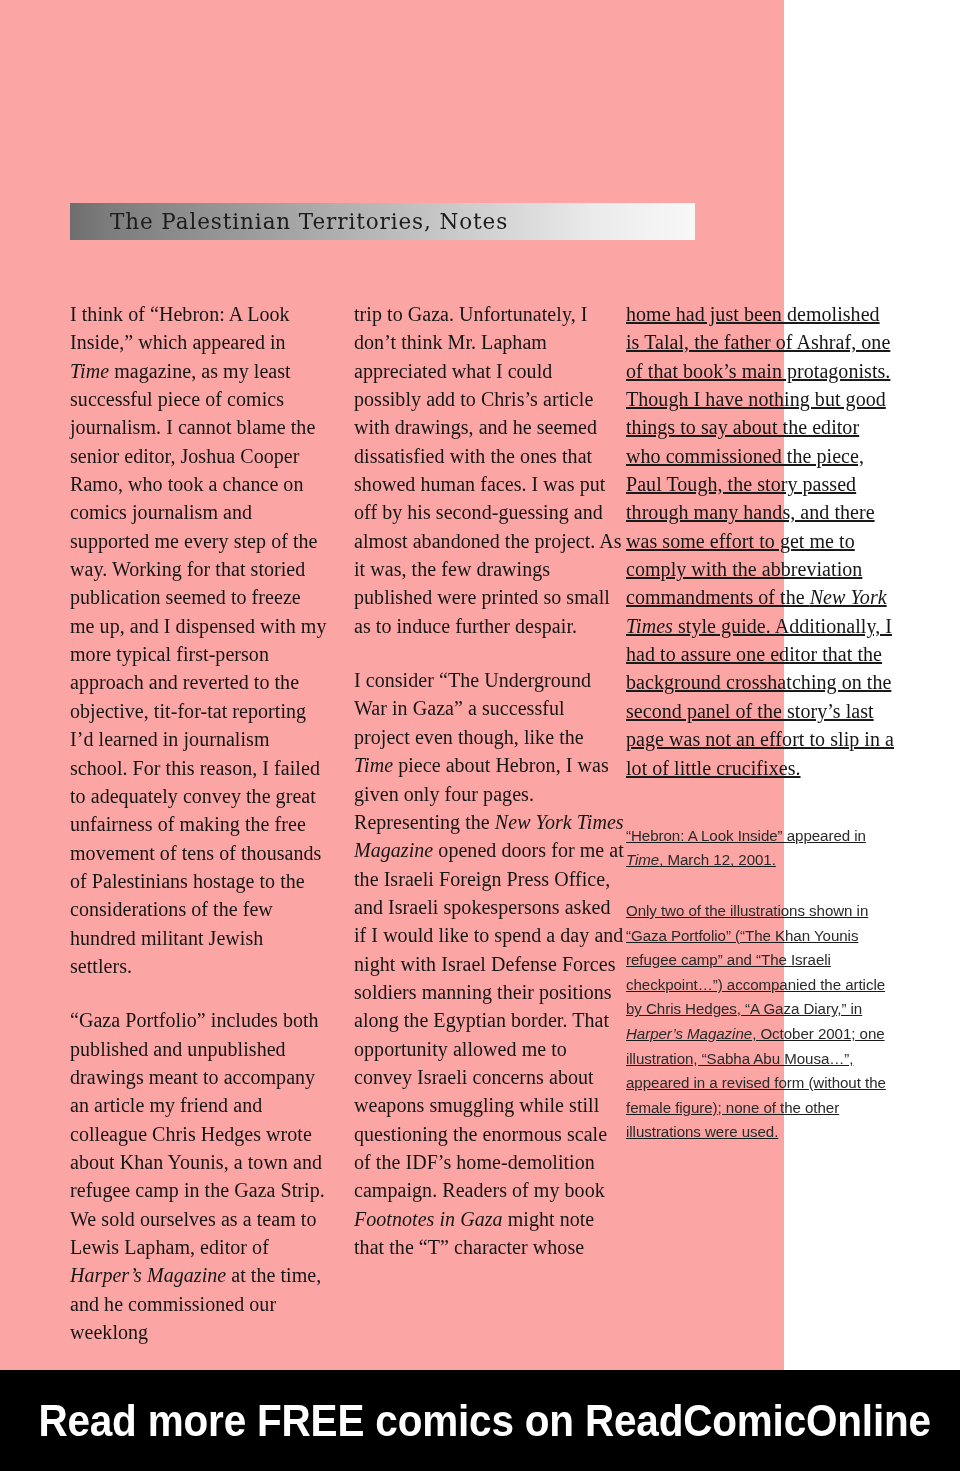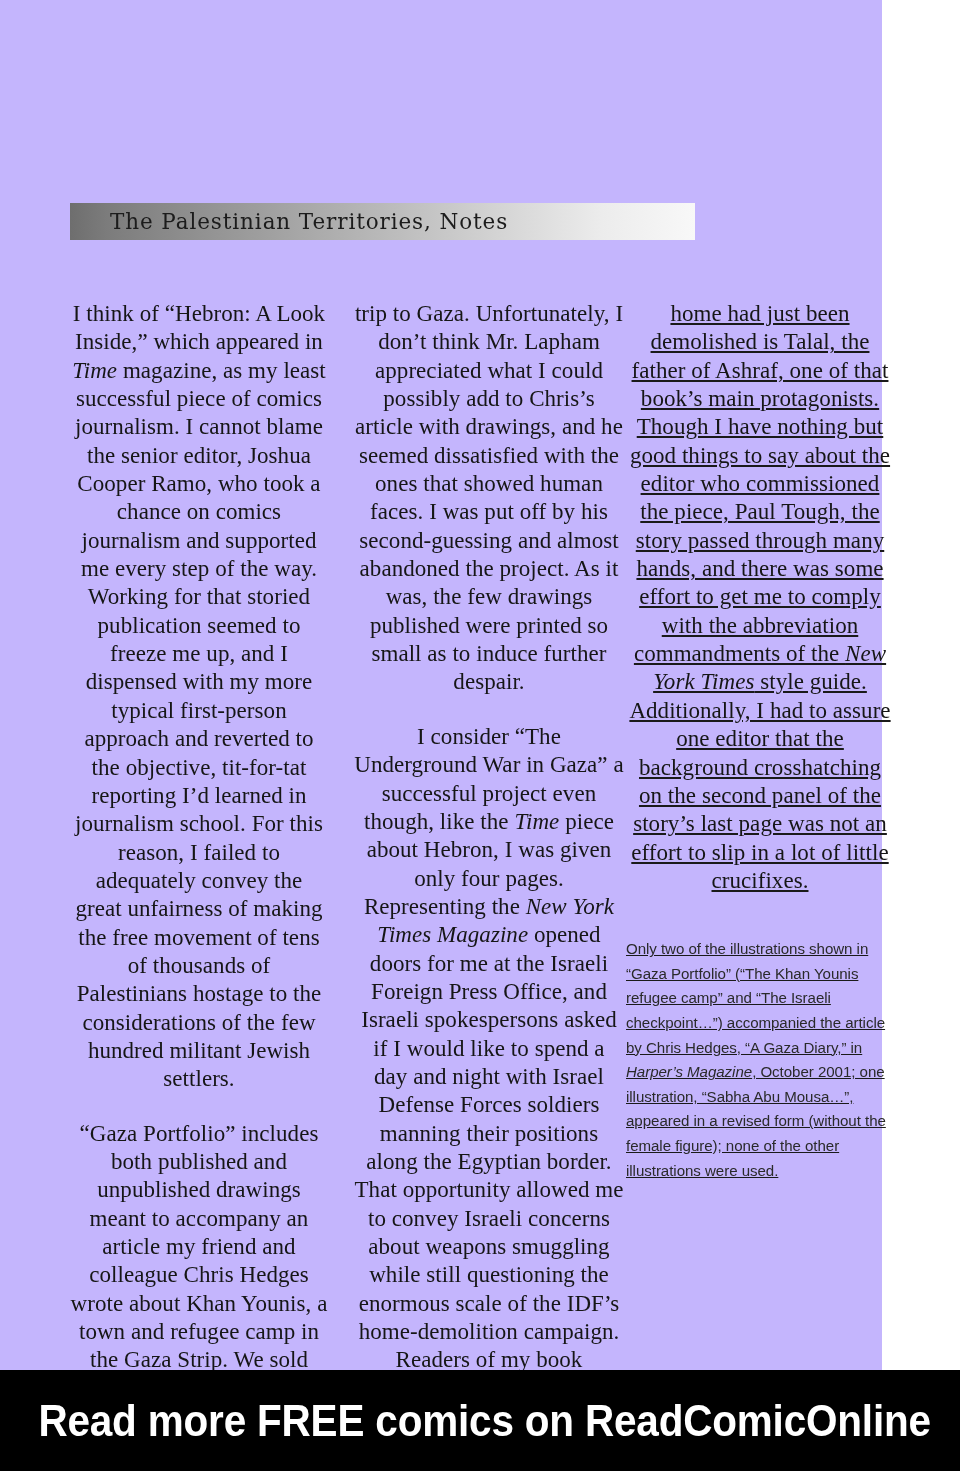--- a/index.html
+++ b/index.html
@@ -15,23 +15,23 @@
     overflow: hidden;
     font-family: "Liberation Serif", "DejaVu Serif", serif;
     color: #1a1a1a;
     -webkit-font-smoothing: antialiased;
   }
 
   
   .page {
     position: absolute;
     left: 0; top: 0;
-    width: 882px;
+    width: 784px;
     height: 1370px;
-    background: #c4b5fd;
+    background: #fca5a5;
   }
 
   
   .header-bar {
     position: absolute;
     left: 70px;
     top: 203px;
     width: 625px;
     height: 37px;
     background: linear-gradient(to right,
@@ -71,24 +71,24 @@
     position: absolute;
     top: 0;
     width: 258px;
   }
   .col-1 { left: 0px; }
   .col-2 { left: 284px; width: 270px; }
   .col-3 { left: 556px; width: 268px; text-decoration: underline; }
 
   .body-p {
     font-family: "Liberation Serif", "DejaVu Serif", serif;
-    font-size: 23px;
+    font-size: 20px;
     line-height: 28.35px;
     margin: 0 0 26px 0;
-    text-align: center;
+    text-align: left;
     color: #161616;
     letter-spacing: 0.05px;
   }
   .body-p em { font-style: italic; }
 
   
   .note-p {
     font-family: "Liberation Sans", "DejaVu Sans", sans-serif;
     font-size: 15.1px;
     line-height: 24.6px;
@@ -155,20 +155,21 @@
     </div>
 
     <div class="col col-2">
       <p class="body-p">trip to Gaza. Unfortunately, I don’t think Mr. Lapham appreciated what I could possibly add to Chris’s article with drawings, and he seemed dissatisfied with the ones that showed human faces. I was put off by his second-guessing and almost abandoned the project. As it was, the few drawings published were printed so small as to induce further despair.</p>
       <p class="body-p">I consider “The Underground War in Gaza” a successful project even though, like the <em>Time</em> piece about Hebron, I was given only four pages. Representing the <em>New York Times Magazine</em> opened doors for me at the Israeli Foreign Press Office, and Israeli spokespersons asked if I would like to spend a day and night with Israel Defense Forces soldiers manning their positions along the Egyptian border. That opportunity allowed me to convey Israeli concerns about weapons smuggling while still questioning the enormous scale of the IDF’s home-demolition campaign. Readers of my book <em>Footnotes in Gaza</em> might note that the “T” character whose</p>
     </div>
 
     <div class="col col-3">
       <p class="body-p">home had just been demolished is Talal, the father of Ashraf, one of that book’s main protagonists. Though I have nothing but good things to say about the editor who commissioned the piece, Paul Tough, the story passed through many hands, and there was some effort to get me to comply with the abbreviation commandments of the <em>New York Times</em> style guide. Additionally, I had to assure one editor that the background crosshatching on the second panel of the story’s last page was not an effort to slip in a lot of little crucifixes.</p>
       <div class="notes-block">
+        <p class="note-p">“Hebron: A Look Inside” appeared in <em>Time</em>, March 12, 2001.</p>
         <p class="note-p">Only two of the illustrations shown in “Gaza Portfolio” (“The Khan Younis refugee camp” and “The Israeli checkpoint…”) accompanied the article by Chris Hedges, “A Gaza Diary,” in <em>Harper’s Magazine</em>, October 2001; one illustration, “Sabha Abu Mousa…”, appeared in a revised form (without the female figure); none of the other illustrations were used.</p>
       </div>
     </div>
 
   </div>
 
 
 </div>
 
 <div class="promo-bar"></div>

